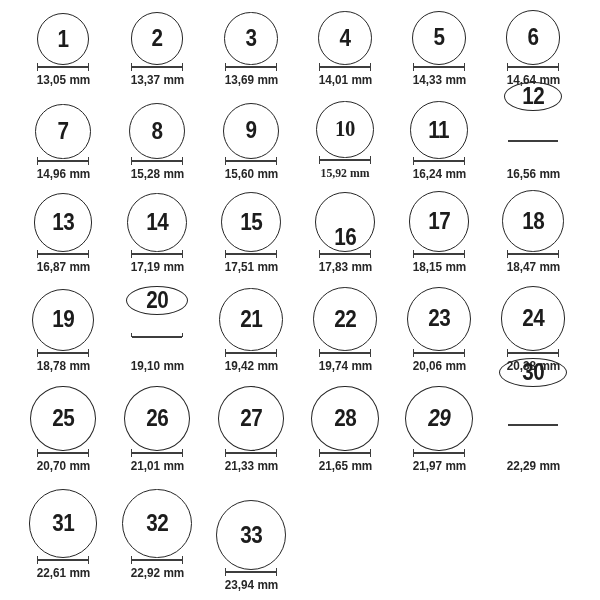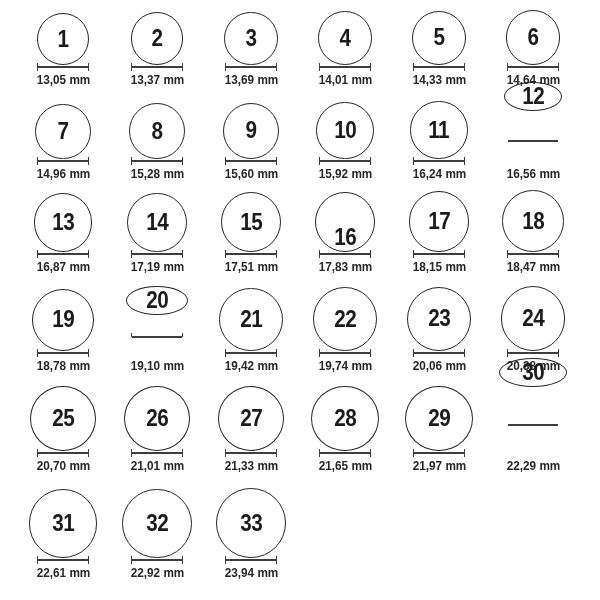--- a/index.html
+++ b/index.html
@@ -125,21 +125,21 @@
       <div class="measure"></div>
       <div class="label">15,28 mm</div>
     </div>
     <div class="cell" style="padding-bottom: 7px;">
       <div class="circle" style="width: 56.48px; height: 56.48px;">
         <span class="num">9</span>
       </div>
       <div class="measure"></div>
       <div class="label">15,60 mm</div>
     </div>
-    <div class="cell" style="padding-bottom: 7px;">
+    <div class="cell" style="padding-bottom: 7px; font-family: Liberation Serif, serif;">
       <div class="circle" style="width: 57.04px; height: 57.04px;">
         <span class="num">10</span>
       </div>
       <div class="measure"></div>
       <div class="label">15,92 mm</div>
     </div>
     <div class="cell" style="padding-bottom: 7px;">
       <div class="circle" style="width: 57.6px; height: 57.6px;">
         <span class="num">11</span>
       </div>
@@ -259,21 +259,21 @@
       <div class="label">21,33 mm</div>
     </div>
     <div class="cell" style="padding-bottom: 13px;">
       <div class="circle" style="width: 67.12px; height: 67.12px;">
         <span class="num">28</span>
       </div>
       <div class="measure"></div>
       <div class="label">21,65 mm</div>
     </div>
     <div class="cell" style="padding-bottom: 13px;">
-      <div class="circle" style="width: 67.68px; height: 67.68px;">
+      <div class="circle" style="width: 67.68px; height: 67.68px; font-style: italic;">
         <span class="num">29</span>
       </div>
       <div class="measure"></div>
       <div class="label">21,97 mm</div>
     </div>
     <div class="cell" style="padding-bottom: 13px; gap: 36px;">
       <div class="circle" style="width: 68.24px; height: 68.24px;">
         <span class="num">30</span>
       </div>
       <div class="measure"></div>
@@ -286,20 +286,20 @@
       <div class="measure"></div>
       <div class="label">22,61 mm</div>
     </div>
     <div class="cell" style="padding-bottom: 20px;">
       <div class="circle" style="width: 69.36px; height: 69.36px;">
         <span class="num">32</span>
       </div>
       <div class="measure"></div>
       <div class="label">22,92 mm</div>
     </div>
-    <div class="cell" style="padding-bottom: 20px;">
+    <div class="cell" style="padding-bottom: 8px;">
       <div class="circle" style="width: 69.92px; height: 69.92px;">
         <span class="num">33</span>
       </div>
       <div class="measure"></div>
       <div class="label">23,94 mm</div>
     </div>
   </div>
 
 </body></html>

